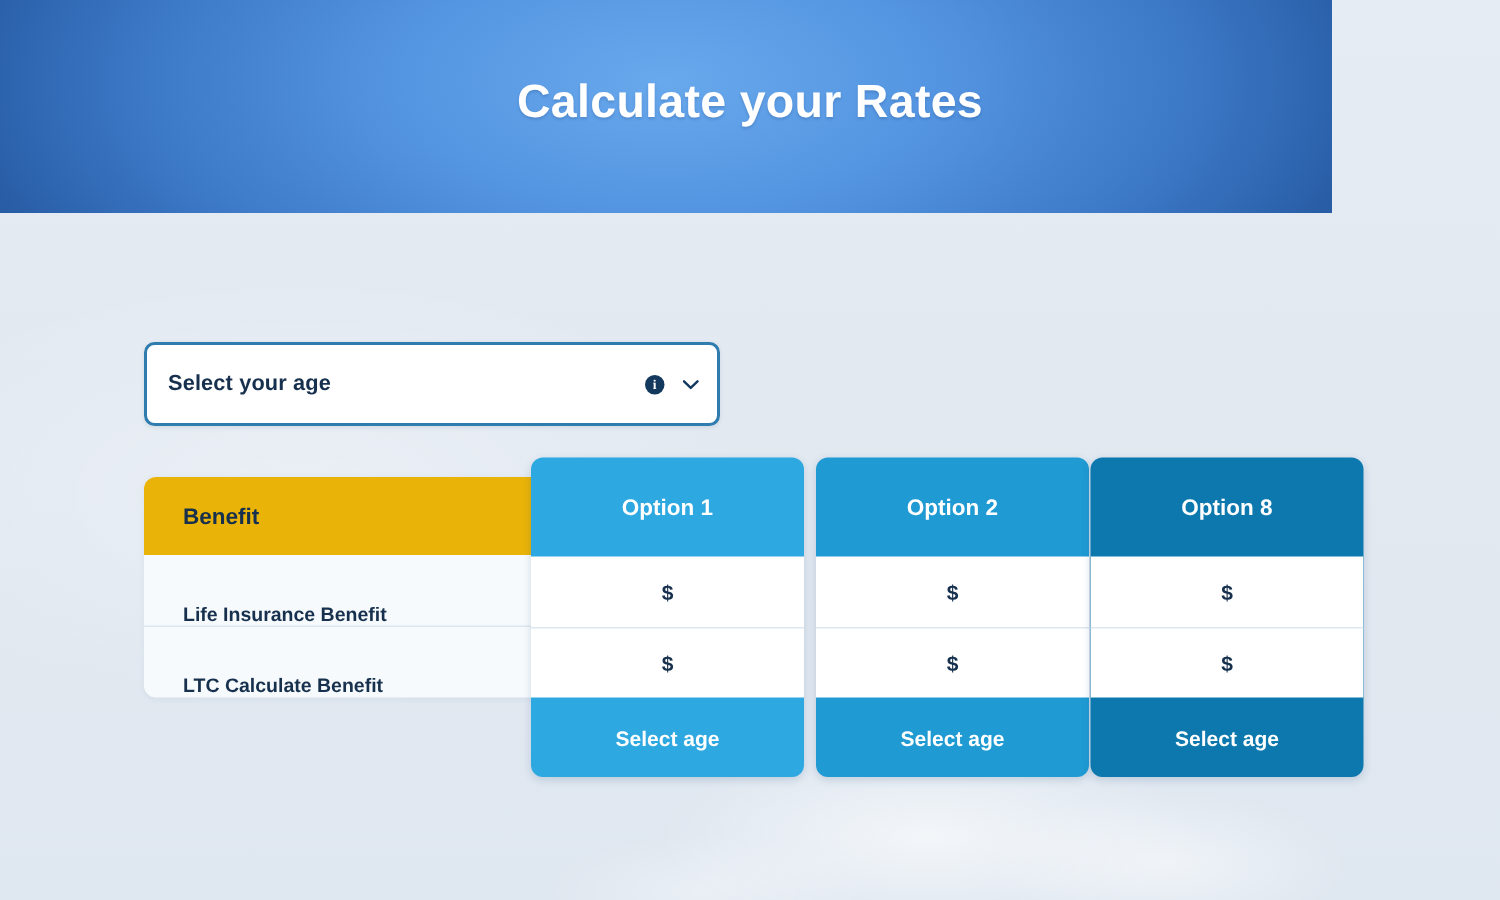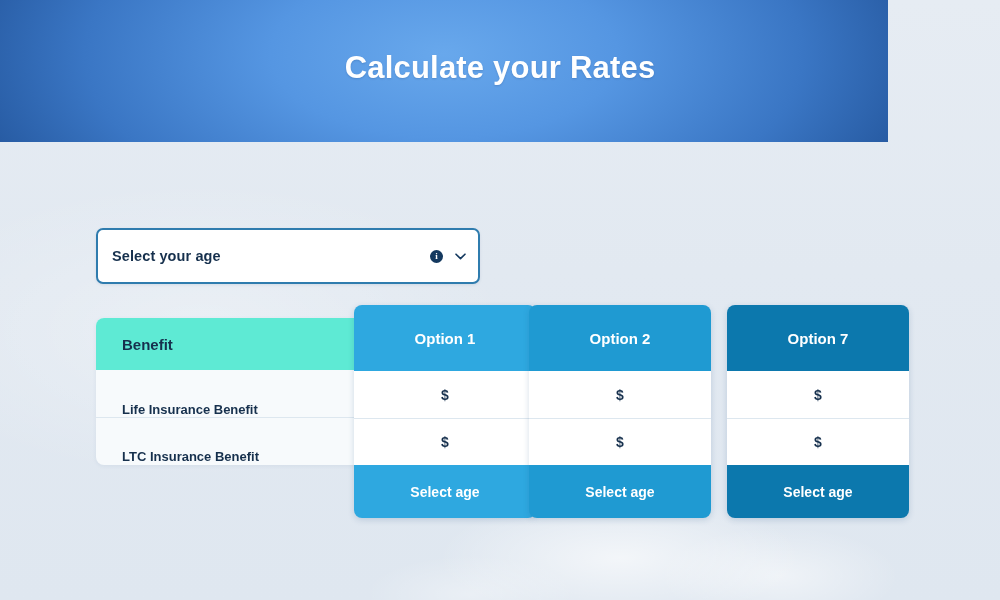--- a/index.html
+++ b/index.html
@@ -117,21 +117,21 @@
     width: 434px;
     height: 147px;
     background: #f7fafc;
     border-radius: 8px;
     box-shadow: 0 1px 4px rgba(40,80,130,0.07);
     overflow: hidden;
   }
 
   #benefit-header {
     height: 52px;
-    background: #5eead4;
+    background: #eab308;
     display: flex;
     align-items: center;
     padding-left: 26px;
   }
 
   #benefit-header-label {
     font-size: 15px;
     font-weight: bold;
     color: #16304d;
   }
@@ -156,21 +156,21 @@
     position: absolute;
     top: 305px;
     width: 182px;
     height: 213px;
     border-radius: 8px;
     overflow: hidden;
     box-shadow: 0 2px 6px rgba(30,80,130,0.18);
   }
 
   #option-card-0 { left: 354px; background: #2ea8e0; }
-  #option-card-1 { left: 529px; background: #1f9ad2; }
+  #option-card-1 { left: 544px; background: #1f9ad2; }
   #option-card-2 { left: 727px; background: #0c78ad; }
 
   .option-head {
     height: 66px;
     display: flex;
     align-items: center;
     justify-content: center;
     color: #ffffff;
     font-size: 15px;
     font-weight: bold;
@@ -221,36 +221,36 @@
 </div>
 
 <div id="benefit-panel">
   <div id="benefit-header">
     <span id="benefit-header-label">Benefit</span>
   </div>
   <div class="benefit-row">
     <span class="benefit-row-label">Life Insurance Benefit</span>
   </div>
   <div class="benefit-row divided">
-    <span class="benefit-row-label">LTC Insurance Benefit</span>
+    <span class="benefit-row-label">LTC Calculate Benefit</span>
   </div>
 </div>
 
 <div class="option-card" id="option-card-0">
   <div class="option-head">Option 1</div>
   <div class="option-value-cell">$</div>
   <div class="option-value-cell divided">$</div>
   <div class="option-cta">Select age</div>
 </div>
 
 <div class="option-card" id="option-card-1">
   <div class="option-head">Option 2</div>
   <div class="option-value-cell">$</div>
   <div class="option-value-cell divided">$</div>
   <div class="option-cta">Select age</div>
 </div>
 
 <div class="option-card" id="option-card-2">
-  <div class="option-head">Option 7</div>
+  <div class="option-head">Option 8</div>
   <div class="option-value-cell">$</div>
   <div class="option-value-cell divided">$</div>
   <div class="option-cta">Select age</div>
 </div>
 
 </body></html>

